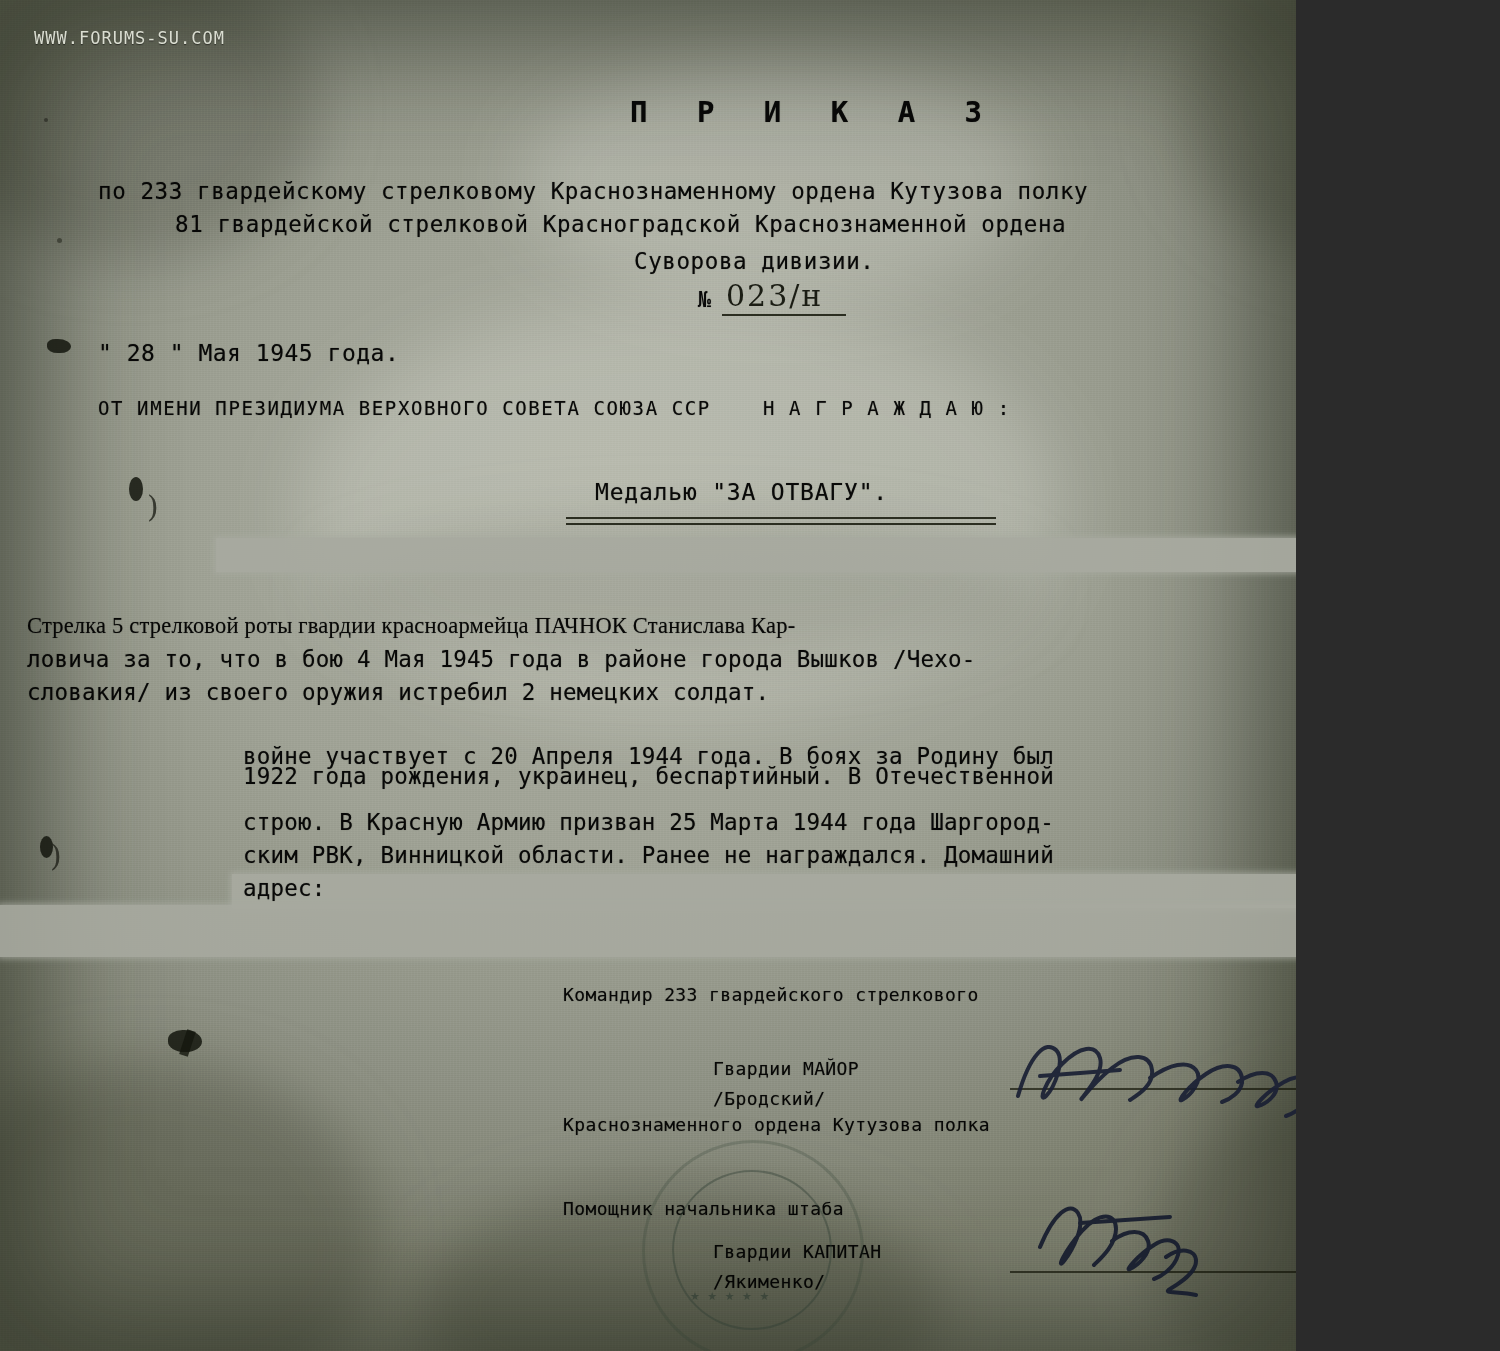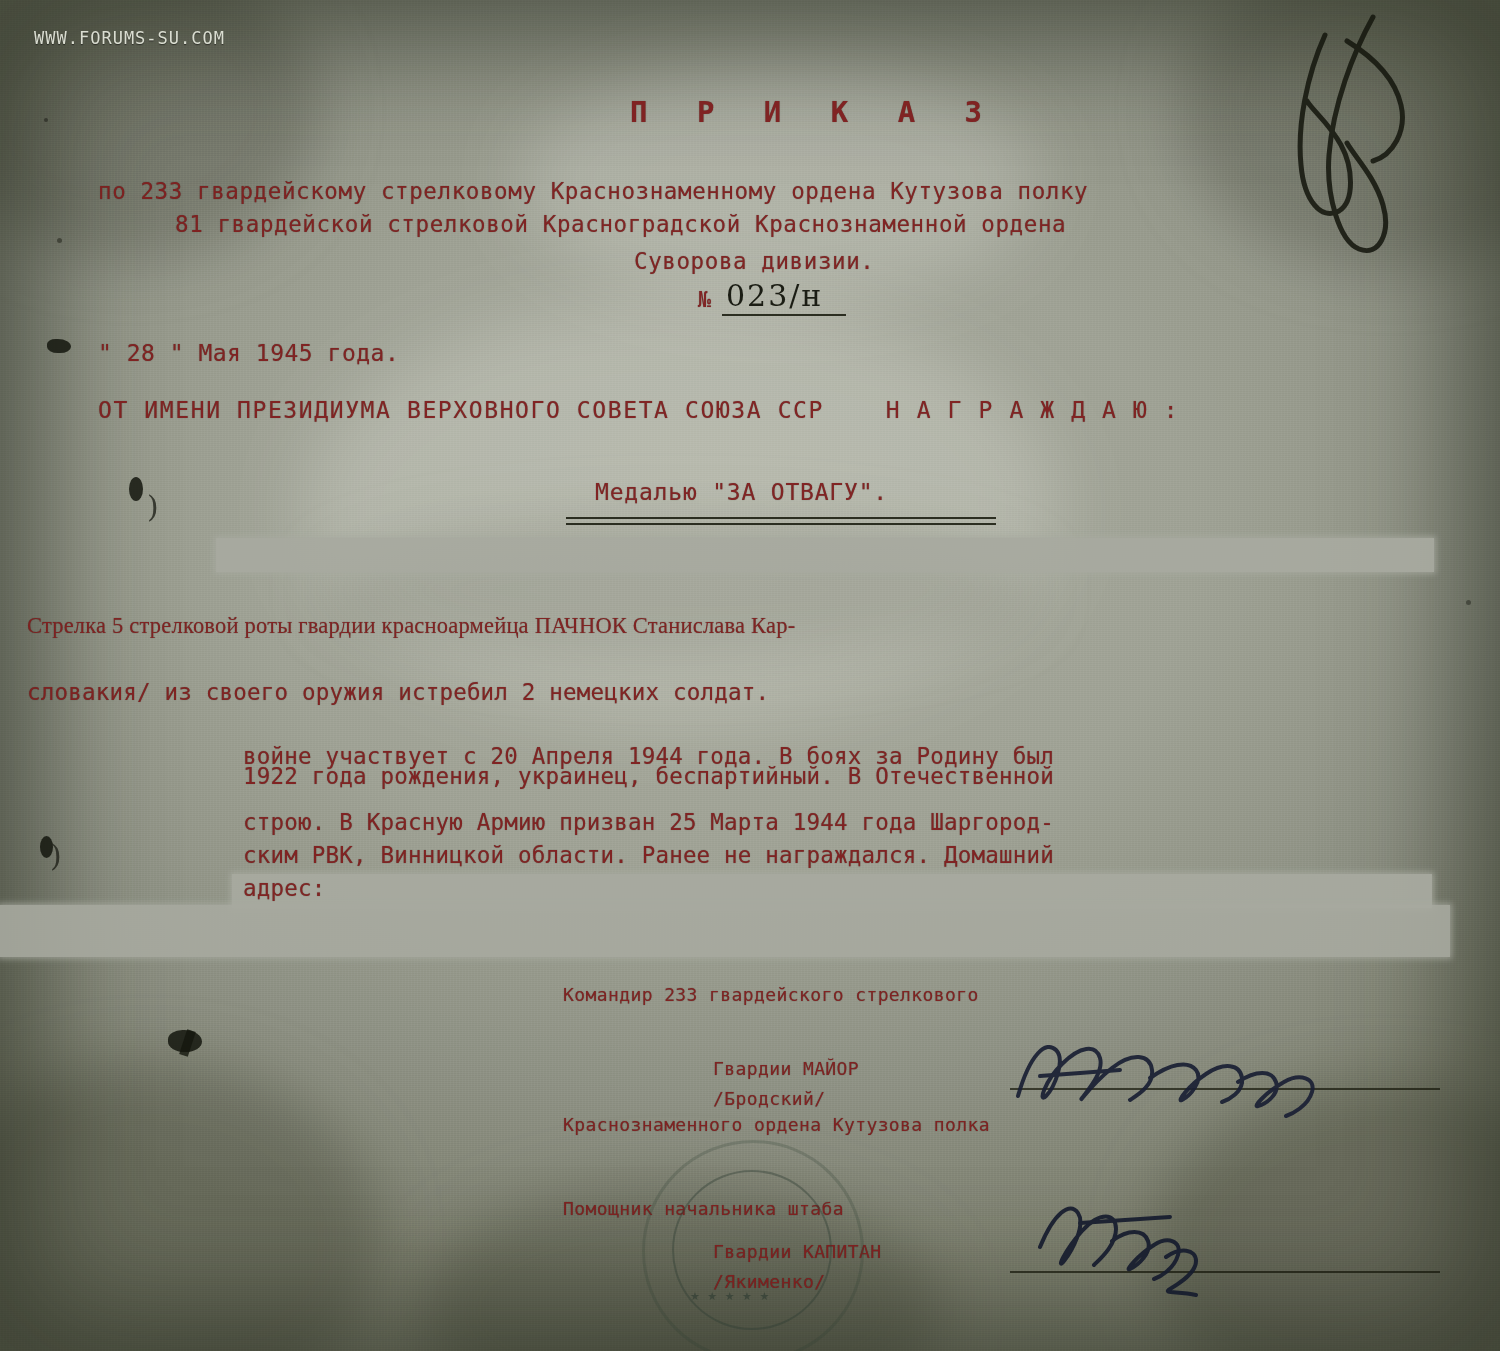--- a/index.html
+++ b/index.html
@@ -4,21 +4,21 @@
 <title>Приказ 023/н</title>
 <style>
   html, body {
     margin: 0;
     padding: 0;
     background: #2b2b2b;
   }
 
   .page {
     position: relative;
-    width: 1500px;
+    width: 1296px;
     height: 1351px;
     overflow: hidden;
     background: #9a9d90;
     font-family: "DejaVu Sans Mono", monospace;
     color: #15170f;
   }
 
   
   .paper-base {
     position: absolute;
@@ -66,21 +66,21 @@
     letter-spacing: 1px;
     color: #e9ece0;
     text-shadow: 0 1px 1px rgba(0,0,0,.55);
     opacity: .9;
   }
 
   
   .tw {
     position: absolute;
     font-family: "DejaVu Sans Mono", monospace;
-    color: #7f1d1d;
+    color: #000000;
     white-space: pre;
     text-shadow: 0 0 1px rgba(20,22,14,.5);
   }
   .strong { opacity: .95; }
 
   .title {
     letter-spacing: 16px;
     font-size: 29px;
     font-weight: bold;
   }
@@ -88,21 +88,21 @@
   .head-line {
     font-size: 22.5px;
     letter-spacing: .6px;
   }
 
   .num-label { font-size: 22px; }
 
   .date-line { font-size: 23px; letter-spacing: .5px; }
 
   .award-line {
-    font-size: 23px;
+    font-size: 19px;
     letter-spacing: 1.6px;
   }
 
   .medal-line { font-size: 23px; letter-spacing: .8px; }
 
   .body-line {
     font-size: 22.5px;
     letter-spacing: .2px;
   }
 
@@ -192,20 +192,21 @@
 
   <div class="tw medal-line strong" style="left:595px; top:479px;">Медалью "ЗА ОТВАГУ".</div>
   <div class="rule" style="left:566px; top:517px; width:430px; height:2px;"></div>
   <div class="rule" style="left:566px; top:523px; width:430px; height:2px;"></div>
 
   <div class="redaction" style="left:216px; top:538px; width:1218px; height:34px;"></div>
   <div class="redaction" style="left:232px; top:874px; width:1200px; height:34px;"></div>
   <div class="redaction" style="left:0px;   top:905px; width:1450px; height:52px; opacity:.9;"></div>
 
   <div class="tw body-line strong" style="left:27px;  top:613px;font-family:Liberation Serif, serif;">Стрелка 5 стрелковой роты гвардии красноармейца ПАЧНОК Станислава Кар-</div>
+  <div class="tw body-line strong" style="left:27px;  top:646px;">ловича за то, что в бою 4 Мая 1945 года в районе города Вышков /Чехо-</div>
   <div class="tw body-line strong" style="left:27px;  top:679px;">словакия/ из своего оружия истребил 2 немецких солдат.</div>
   <div class="tw body-line strong" style="left:243px; top:748px;margin-top:15px;">1922 года рождения, украинец, беспартийный. В Отечественной</div>
   <div class="tw body-line strong" style="left:243px; top:743px;">войне участвует с 20 Апреля 1944 года. В боях за Родину был</div>
   <div class="tw body-line strong" style="left:243px; top:809px;">строю. В Красную Армию призван 25 Марта 1944 года Шаргород-</div>
   <div class="tw body-line strong" style="left:243px; top:842px;">ским РВК, Винницкой области. Ранее не награждался. Домашний</div>
   <div class="tw body-line strong" style="left:243px; top:875px;">адрес:</div>
 
   <div class="tw sign-line strong" style="left:563px; top:984px;">Командир 233 гвардейского стрелкового</div>
   <div class="tw sign-line strong" style="left:563px; top:1069px;margin-top:45px;">Краснознаменного ордена Кутузова полка</div>
   <div class="tw sign-line strong" style="left:713px; top:1058px;">Гвардии МАЙОР</div>

